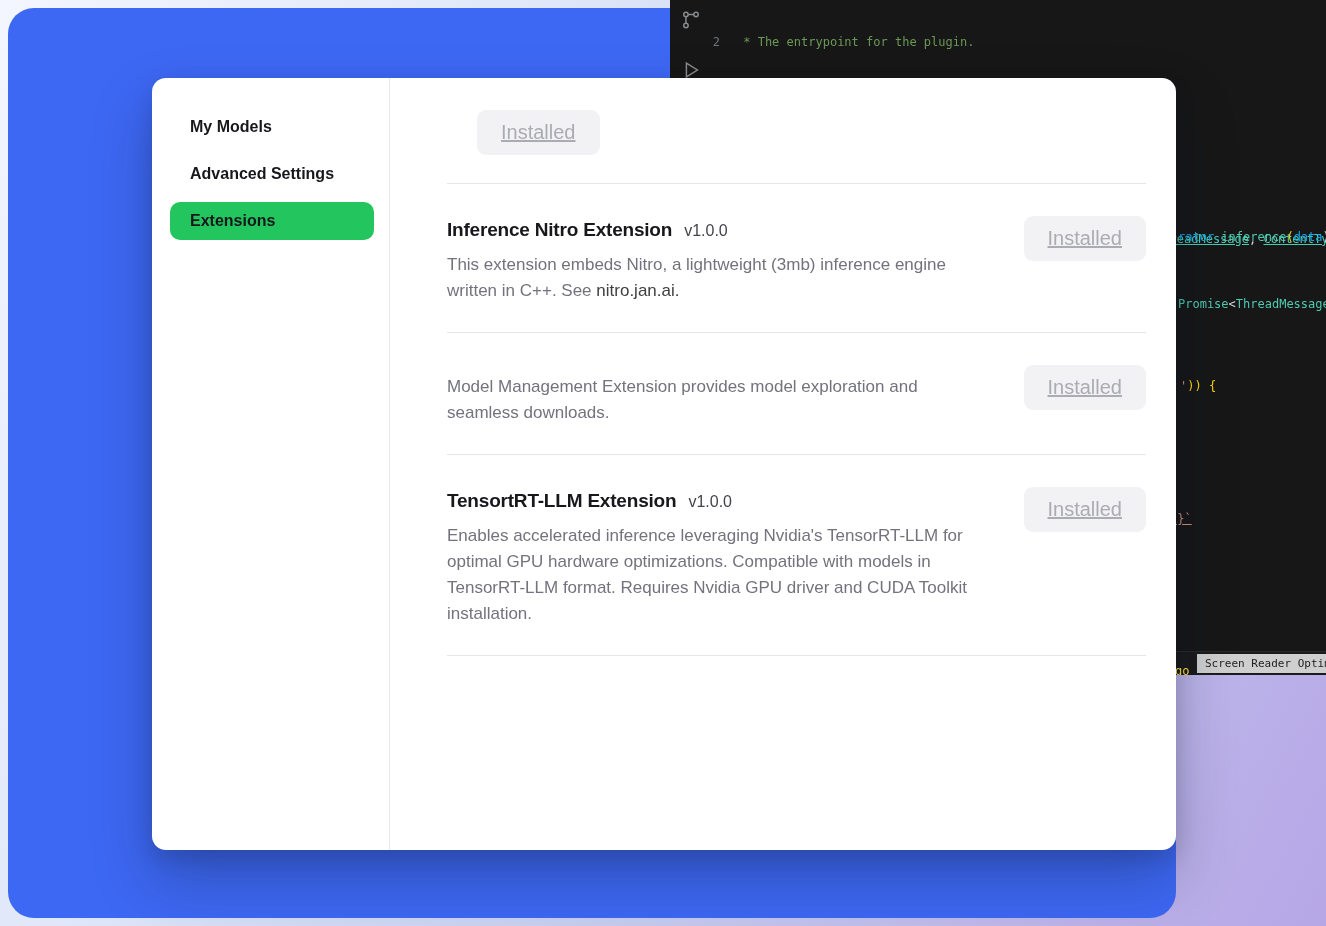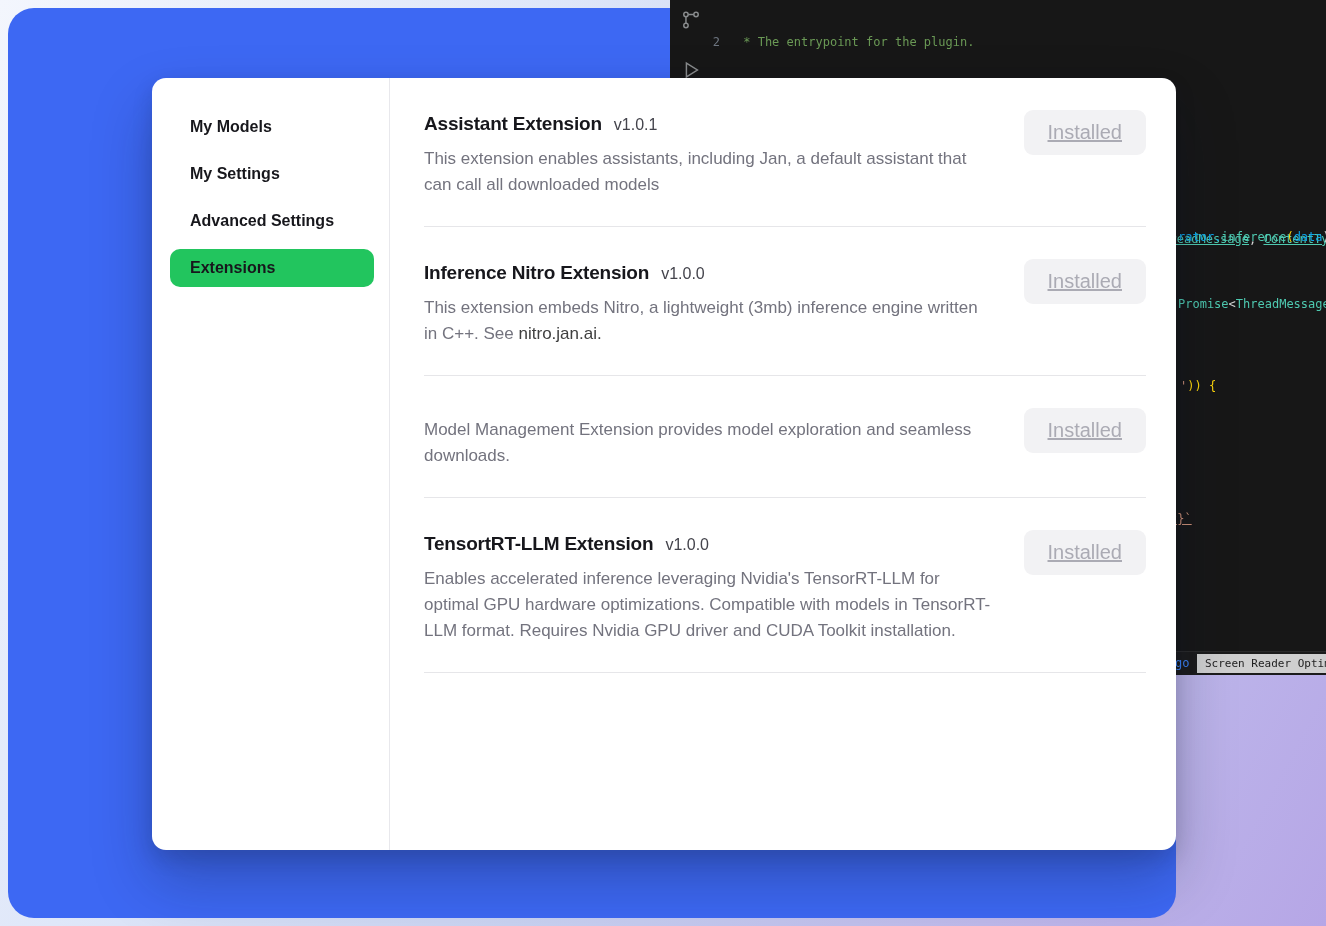--- a/index.html
+++ b/index.html
@@ -28,38 +28,38 @@
   .code-lines{ position:absolute; left:36px; top:1px; white-space:pre; line-height:16.4px;}
   .code-line{ display:flex; }
   .ln{ display:inline-block; width:30px; text-align:right; padding-right:16px; color:#6e7681; }
   .lc{ white-space:pre; }
   .frag{ position:absolute; white-space:pre; line-height:16px; }
   .frag1{ left:508px; top:229px; }
   .frag2{ left:508px; top:296px; }
   .frag3{ left:510px; top:378px; }
   .frag4{ left:500px; top:511px; }
   .statusbar{ position:absolute; left:0; right:0; bottom:0; height:24px; background:#1b1b1b; border-top:1px solid #2a2a2a;}
-  .status-go{ position:absolute; left:505px; top:4px; color:#3b82f6; font-size:12px;text-align:right;}
+  .status-go{ position:absolute; left:505px; top:12px; color:#fde047; font-size:12px;text-align:right;}
   .status-chip{ position:absolute; left:527px; top:2px; background:#cfcfcf; color:#1e1e1e; font-size:11px; padding:3px 8px; white-space:nowrap;}
 
   .c-comment{color:#6a9955}
   .c-keyword{color:#c586c0}
   .c-type{color:#4ec9b0}
   .c-var{color:#0ea5e9}
   .c-string{color:#ce9178}
   .c-brace{color:#ffd70b}
   .c-fg{color:#d4d4d4}
   .u{text-decoration:underline}
 
   
   .modal{
     position:absolute; left:152px; top:78px; width:1024px; height:772px;
     background:#ffffff; border-radius:14px;
     box-shadow:0 30px 60px rgba(15,23,42,.28), 0 8px 20px rgba(15,23,42,.15);
-    display:flex; overflow:hidden;
+    display:flex; overflow:hidden;gap:23px;
   }
   .sidebar{ width:238px; border-right:1px solid #e8e8ec; padding:30px 15px 0 18px; flex-shrink:0;}
   .nav-item{
     padding:10px 20px; margin-bottom:9px; border-radius:10px;
     font-size:16px; font-weight:700; color:#17171c; cursor:pointer;
   }
   .nav-item.active{ background:#22c55e; }
 
   .content{ flex:1; padding:0 30px 0 34px; }
   .ext-row{
@@ -128,35 +128,27 @@
 
   <div class="statusbar">
     <span class="status-go">go</span>
     <span class="status-chip">Screen Reader Optimized</span>
   </div>
 </div>
 
 <div class="modal">
   <aside class="sidebar">
     <div class="nav-item">My Models</div>
-    <div class="nav-item">My Settings</div>
     <div class="nav-item">Advanced Settings</div>
     <div class="nav-item active">Extensions</div>
   </aside>
 
   <main class="content">
 
     <section class="ext-row">
-      <div class="row-left">
-        <div class="row-title-line">
-          <h3>Assistant Extension</h3>
-          <span class="ver">v1.0.1</span>
-        </div>
-        <p class="desc">This extension enables assistants, including Jan, a default assistant that can call all downloaded models</p>
-      </div>
       <button class="btn installed">Installed</button>
     </section>
 
     <section class="ext-row">
       <div class="row-left">
         <div class="row-title-line">
           <h3>Inference Nitro Extension</h3>
           <span class="ver">v1.0.0</span>
         </div>
         <p class="desc"><span>This extension embeds Nitro, a lightweight (3mb) inference engine written in C++. See </span><a class="link">nitro.jan.ai.</a></p>

